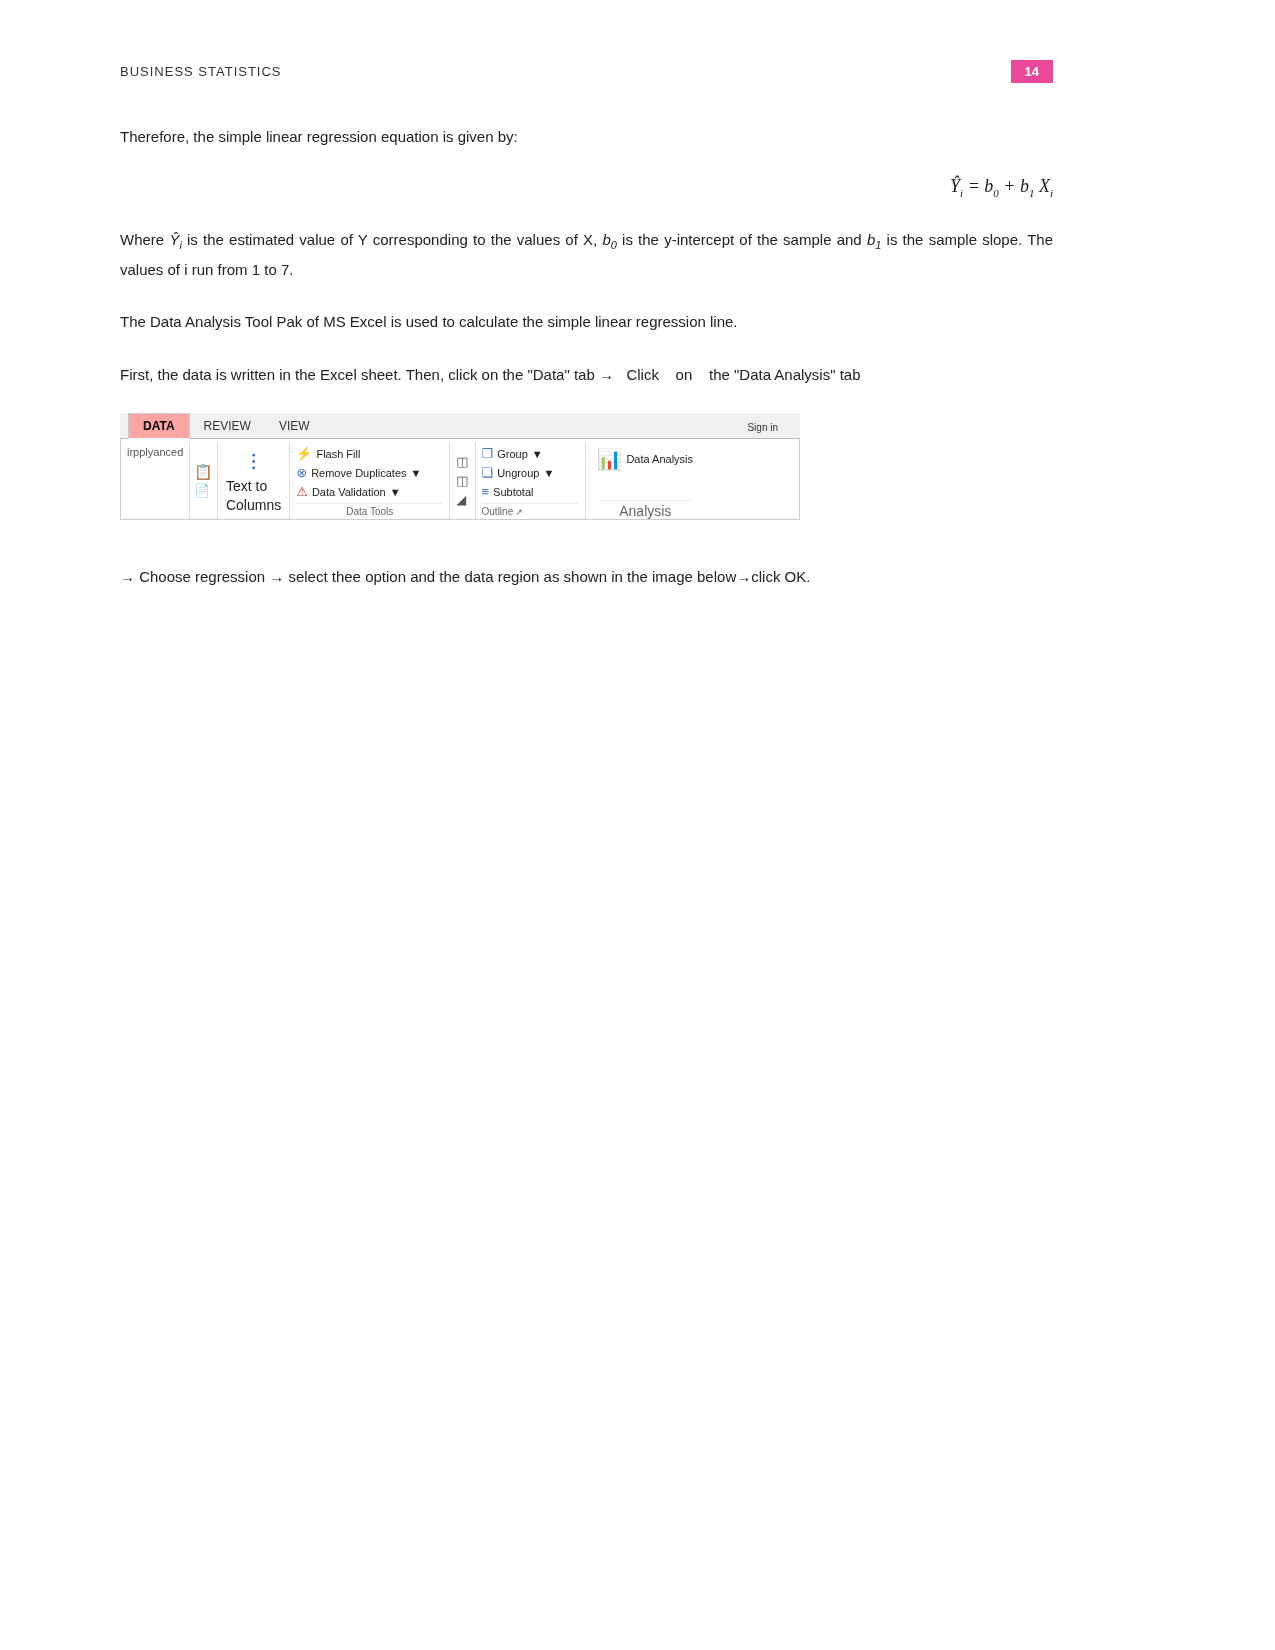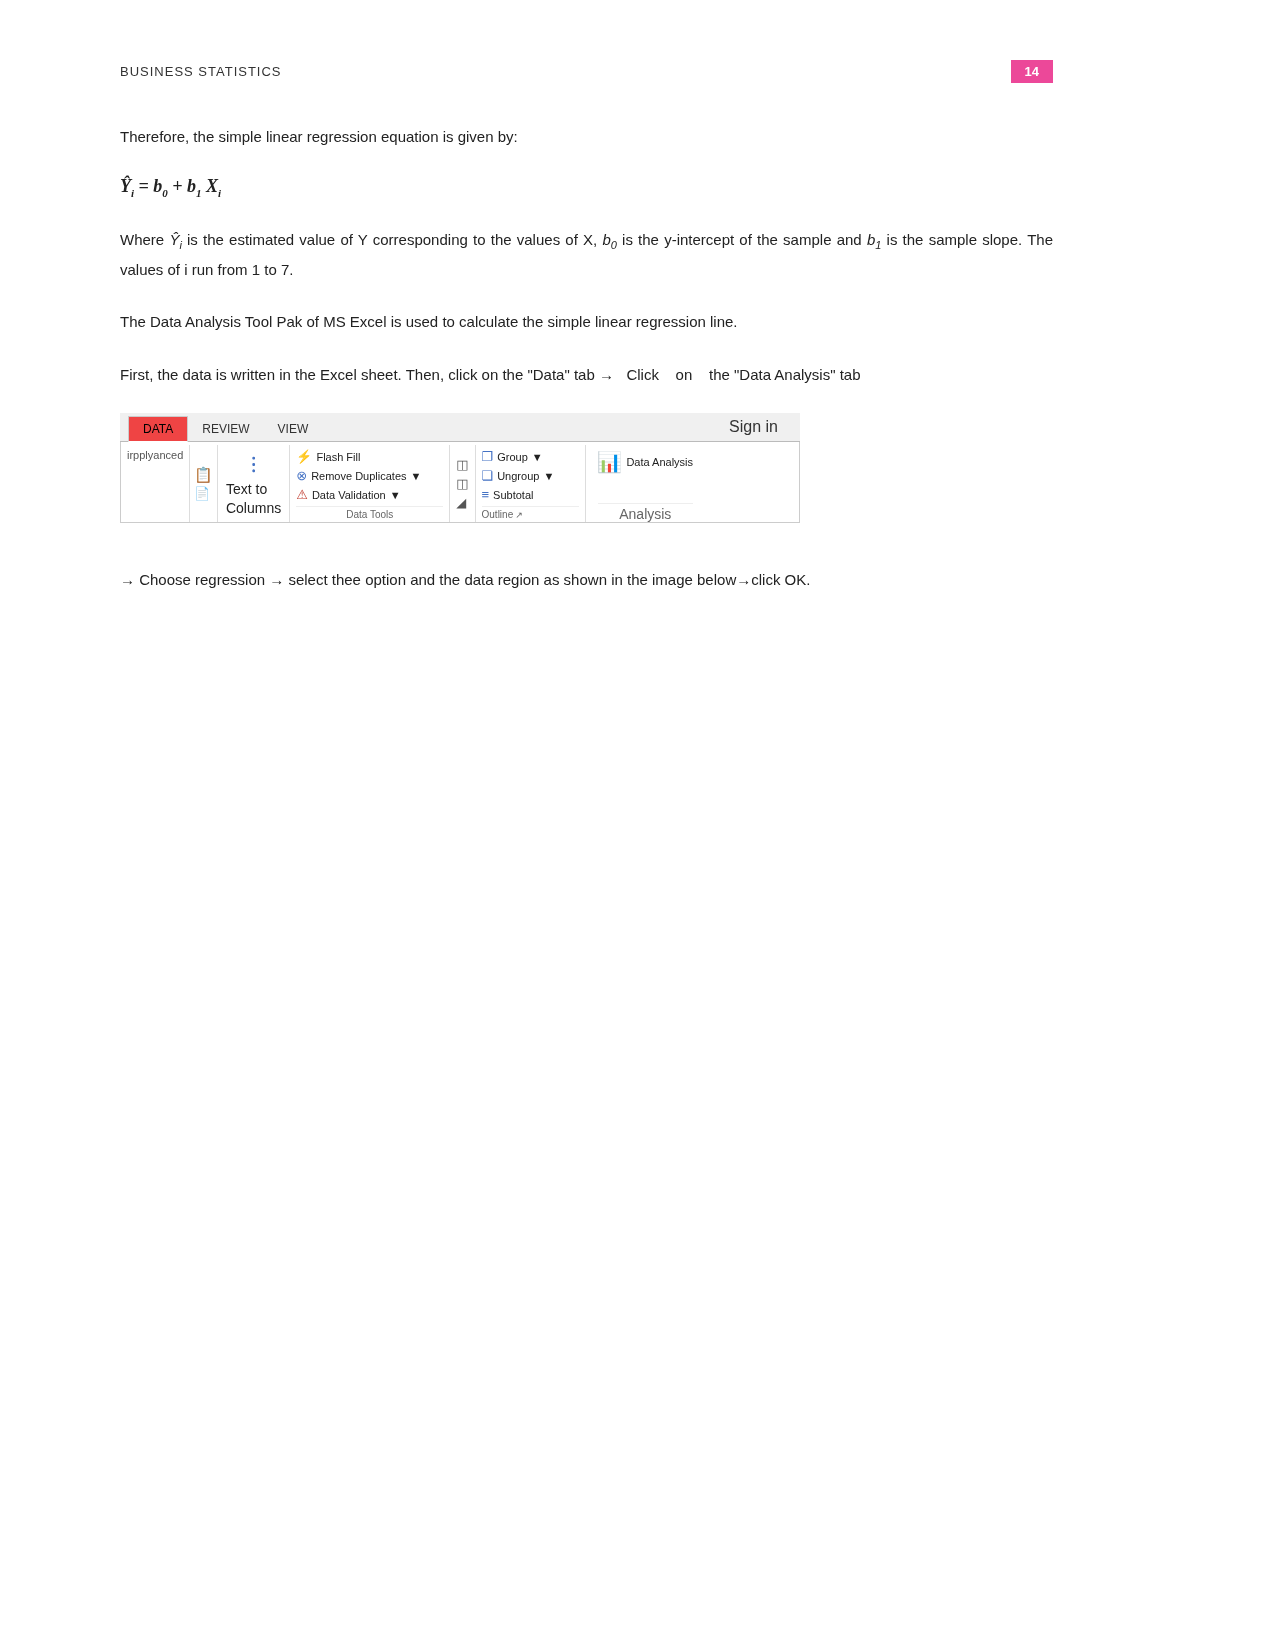--- a/index.html
+++ b/index.html
@@ -52,25 +52,24 @@
     .para {
       font-size: 15px;
       line-height: 1.9;
       margin-bottom: 24px;
       text-align: justify;
       font-family: Arial, Helvetica, sans-serif;
     }
 
     
     .equation-block {
-      text-align: left;
+      text-align: right;
       margin: 20px 0 28px 0;
       font-size: 17px;
       font-style: italic;
-      font-weight: bold;
     }
 
     .equation {
       font-family: 'Times New Roman', Times, serif;
       font-size: 18px;
     }
 
     .ribbon-tabs {
       display: flex;
       background: #f0f0f0;
@@ -81,32 +80,32 @@
 
     .ribbon-tab {
       font-family: Arial, Helvetica, sans-serif;
       font-size: 12px;
       padding: 5px 14px 5px 14px;
       cursor: pointer;
       color: #333;
     }
 
     .ribbon-tab.active {
-      background: #ef4444;
+      background: #fca5a5;
       border: 1px solid #ccc;
       border-bottom: 1px solid #fff;
       margin-bottom: -1px;
       color: #000;
-      font-weight: normal;
+      font-weight: bold;
     }
 
     .ribbon-tab-right {
       margin-left: auto;
       font-family: Arial, Helvetica, sans-serif;
-      font-size: 16px;
+      font-size: 10px;
       padding: 5px 14px;
       color: #333;
     }
 
     
     .ribbon-wrap {
       width: 680px;
     }
 
     sub, sup {

